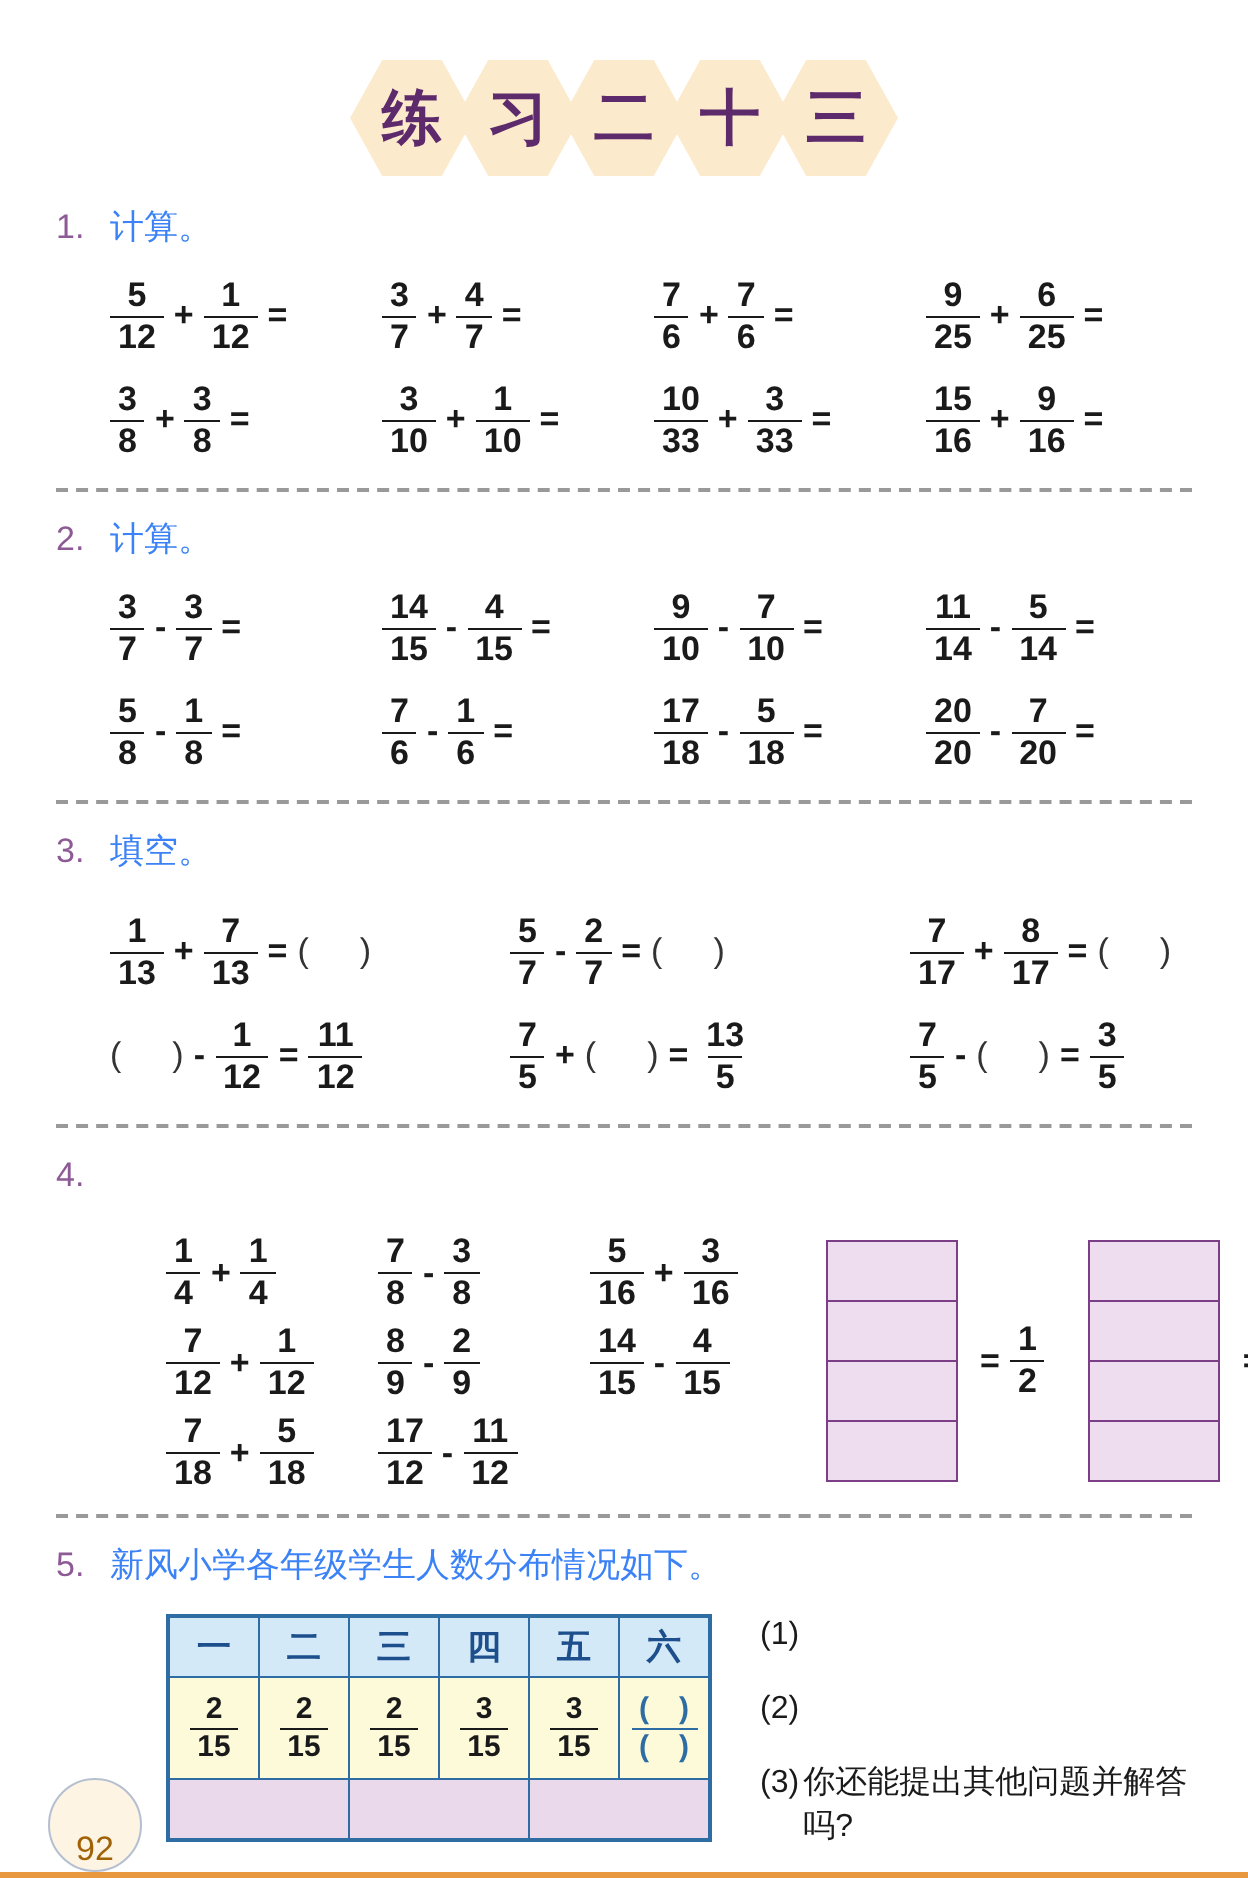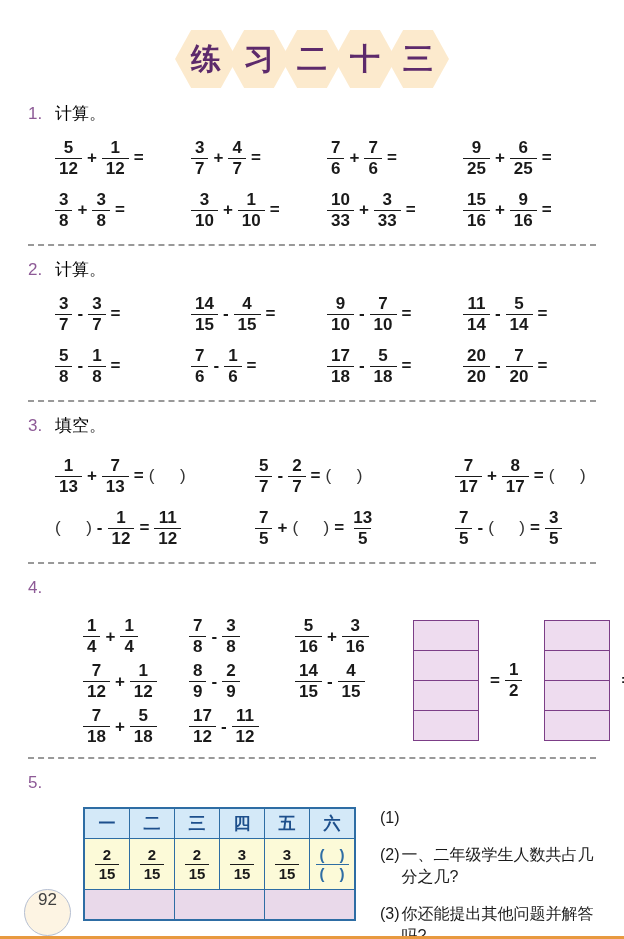--- a/index.html
+++ b/index.html
@@ -17,21 +17,21 @@
     background:#fceacd;margin-left:-9px;
     font-size:30px;font-weight:bold;color:#5d2a6b;
   }
   .hex:first-child{margin-left:0;}
 
   
   .problem{margin:0 28px;}
   .p1{margin-top:16px;}
   .p-head{display:flex;align-items:baseline;font-size:17px;line-height:20px;}
   .p-num{color:#8d5a96;width:27px;flex:none;}
-  .p-label{color:#000000;}
+  .p-label{color:#3b82f6;}
 
   .expr-area{margin-left:27px;margin-top:8px;}
   .expr-row{display:grid;align-items:center;height:52px;}
   .cols-4{grid-template-columns:repeat(4,136px);}
   .cols-3{grid-template-columns:repeat(3,200px);}
   .cols-3s{grid-template-columns:repeat(3,106px);}
 
   .expr{display:inline-flex;align-items:center;font-weight:bold;font-size:17px;white-space:nowrap;}
   .frac{display:inline-flex;flex-direction:column;align-items:center;line-height:1.15;}
   .frac .num,.frac .den{padding:0 4px;text-align:center;}
@@ -66,22 +66,22 @@
   .fb{color:#2e6da4;font-size:13px;font-weight:bold;}
   .fb .den{border-top:1.5px solid #2e6da4;}
   .questions{margin-left:24px;font-size:16px;}
   .q{display:flex;line-height:22px;margin-bottom:15px;}
   .q-label{margin-right:2px;flex:none;}
 
   
   .page-badge{
     position:absolute;left:24px;top:889px;width:45px;height:45px;border-radius:50%;
     background:#fdf4e3;border:1.5px solid #b5bfd2;
-    display:flex;align-items:flex-start;justify-content:center;
-    color:#404040;font-size:17px;
+    display:flex;align-items:flex-end;justify-content:center;
+    color:#a16207;font-size:17px;
   }
   .footer-line{position:absolute;left:0;right:0;bottom:0;height:3px;background:#e8993f;}
 </style>
 </head>
 <body>
 
 <div class="page">
 
   <div class="title-row">
     <div class="hex">练</div>
@@ -537,20 +537,21 @@
         </div>
       </div>
     </div>
   </div>
 
   <div class="sep"></div>
 
   <div class="problem">
     <div class="p-head">
       <span class="p-num">5.</span>
+      <span class="p-label">新风小学各年级学生人数分布情况如下。</span>
     </div>
     <div class="p5-content">
       <table class="dist">
           <tbody>
             <tr class="hrow">
               <td>一</td>
               <td>二</td>
               <td>三</td>
               <td>四</td>
               <td>五</td>
@@ -588,21 +589,20 @@
               <td colspan="2"></td>
             </tr>
           </tbody>
         </table>
       <div class="questions">
         <div class="q">
           <span class="q-label">(1)</span>
         </div>
         <div class="q">
           <span class="q-label">(2)</span>
-          <span class="q-text">一、二年级学生人数共占几分之几?</span>
         </div>
         <div class="q">
           <span class="q-label">(3)</span>
           <span class="q-text">你还能提出其他问题并解答吗?</span>
         </div>
       </div>
     </div>
   </div>
 
   <div class="page-badge">

